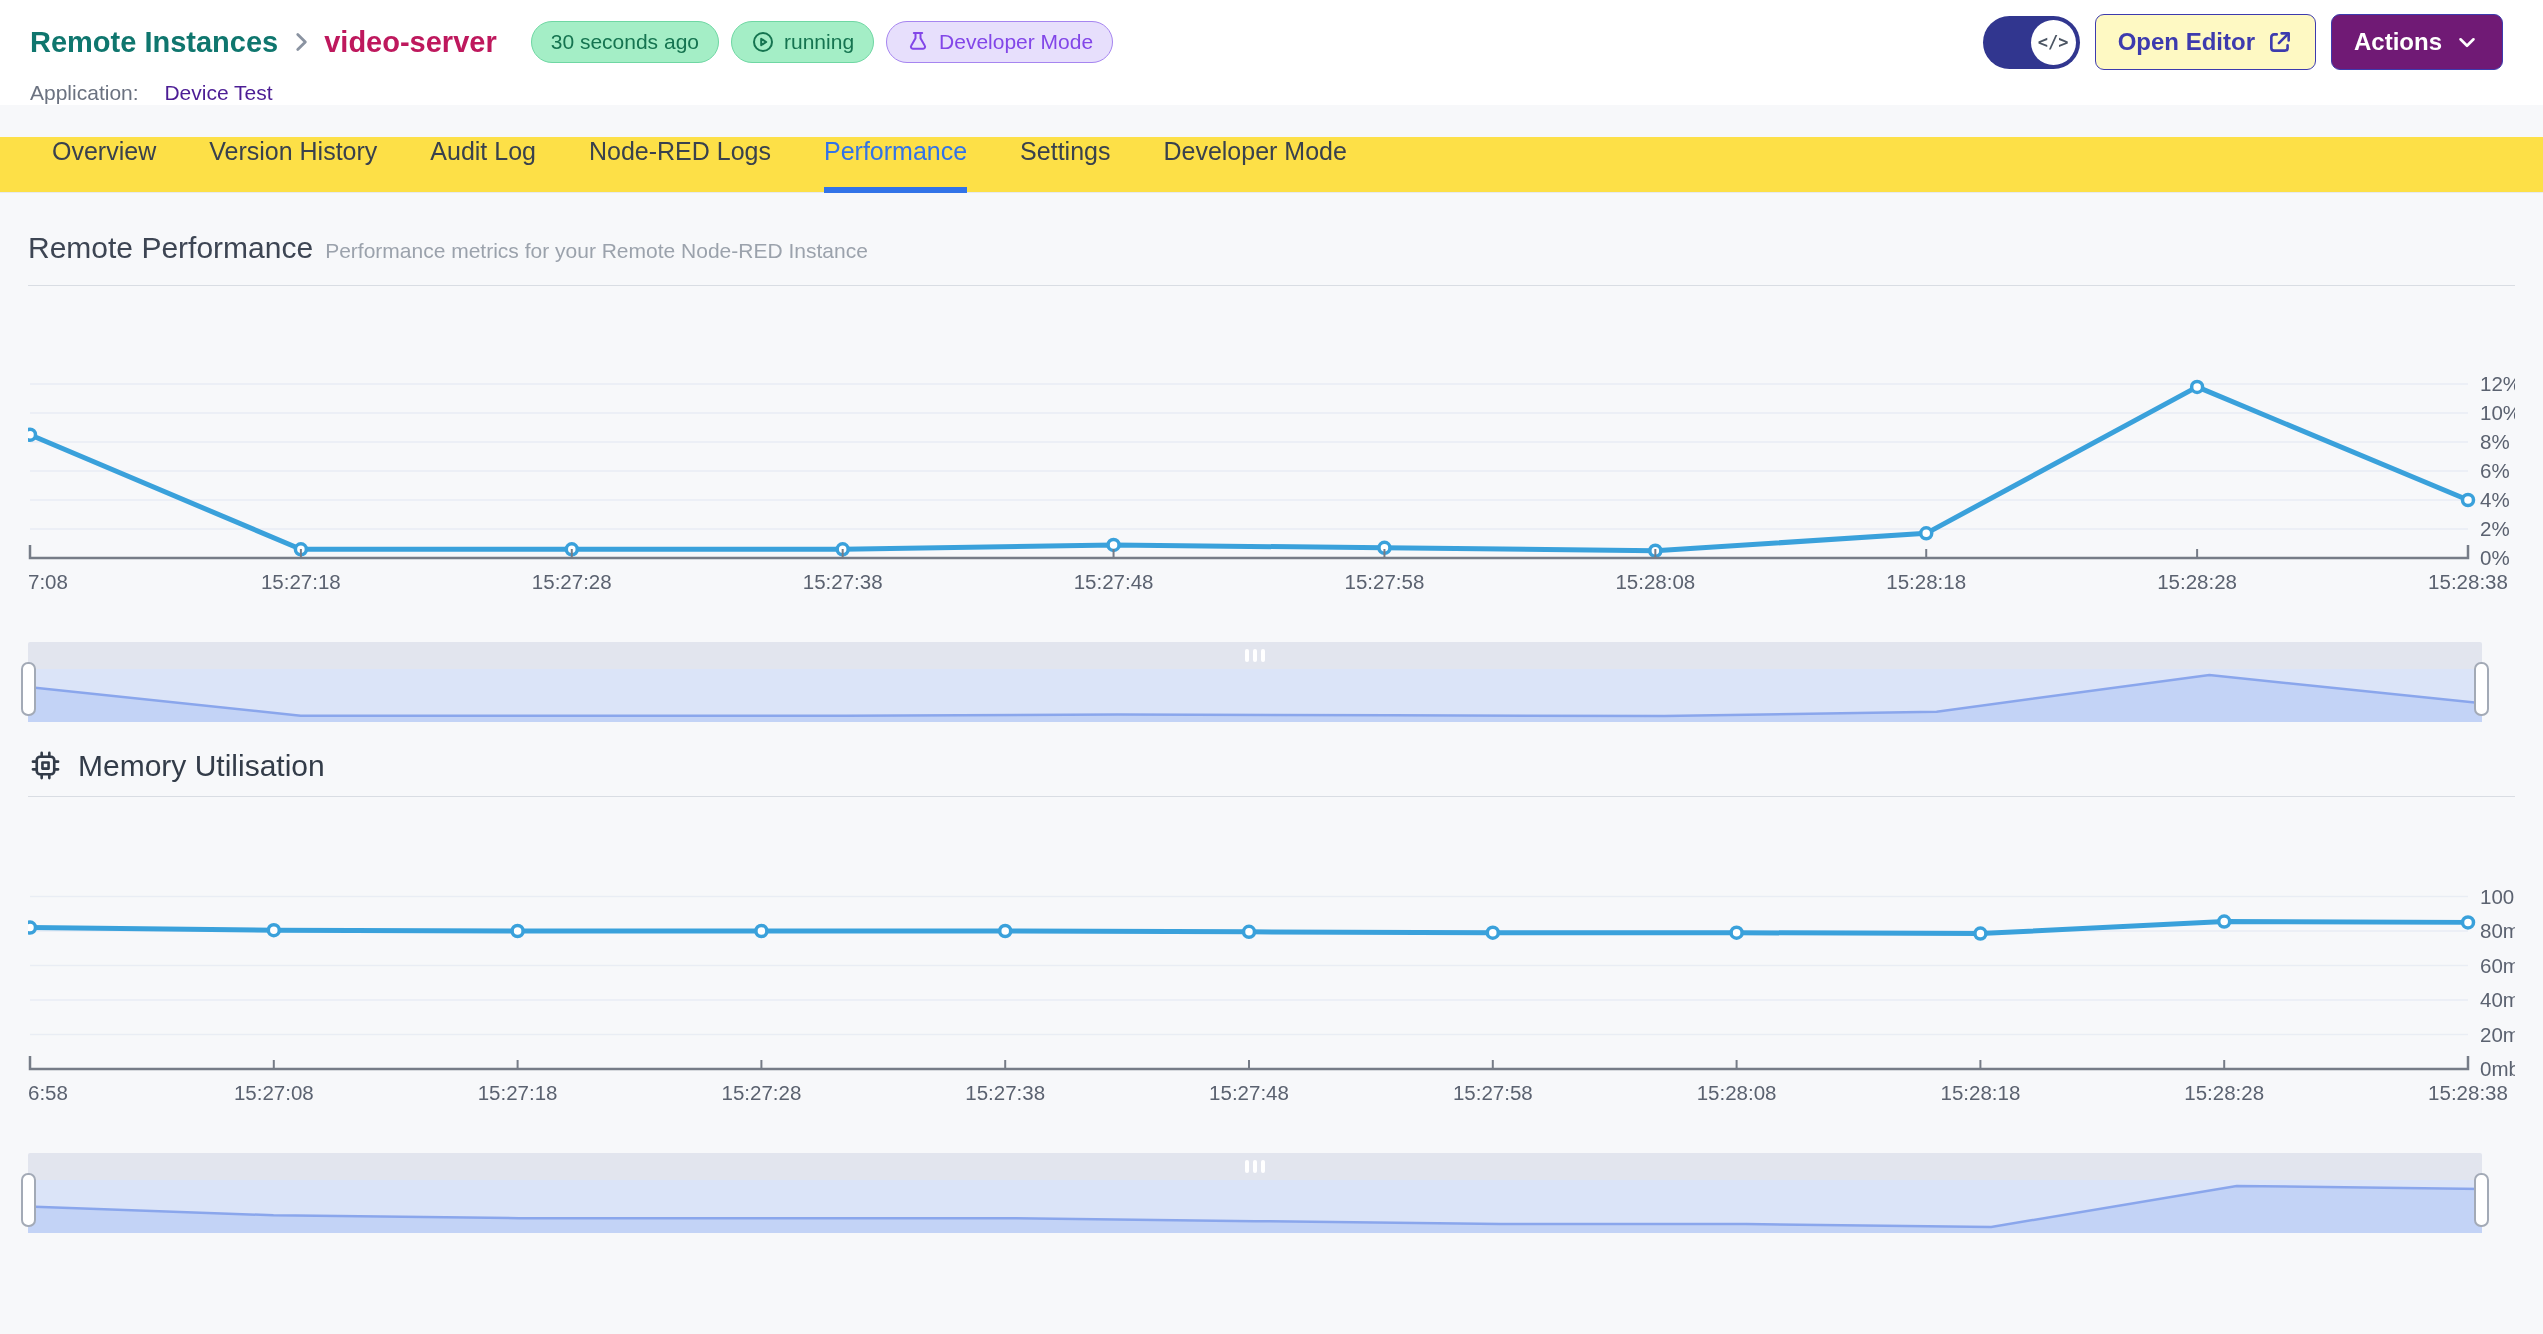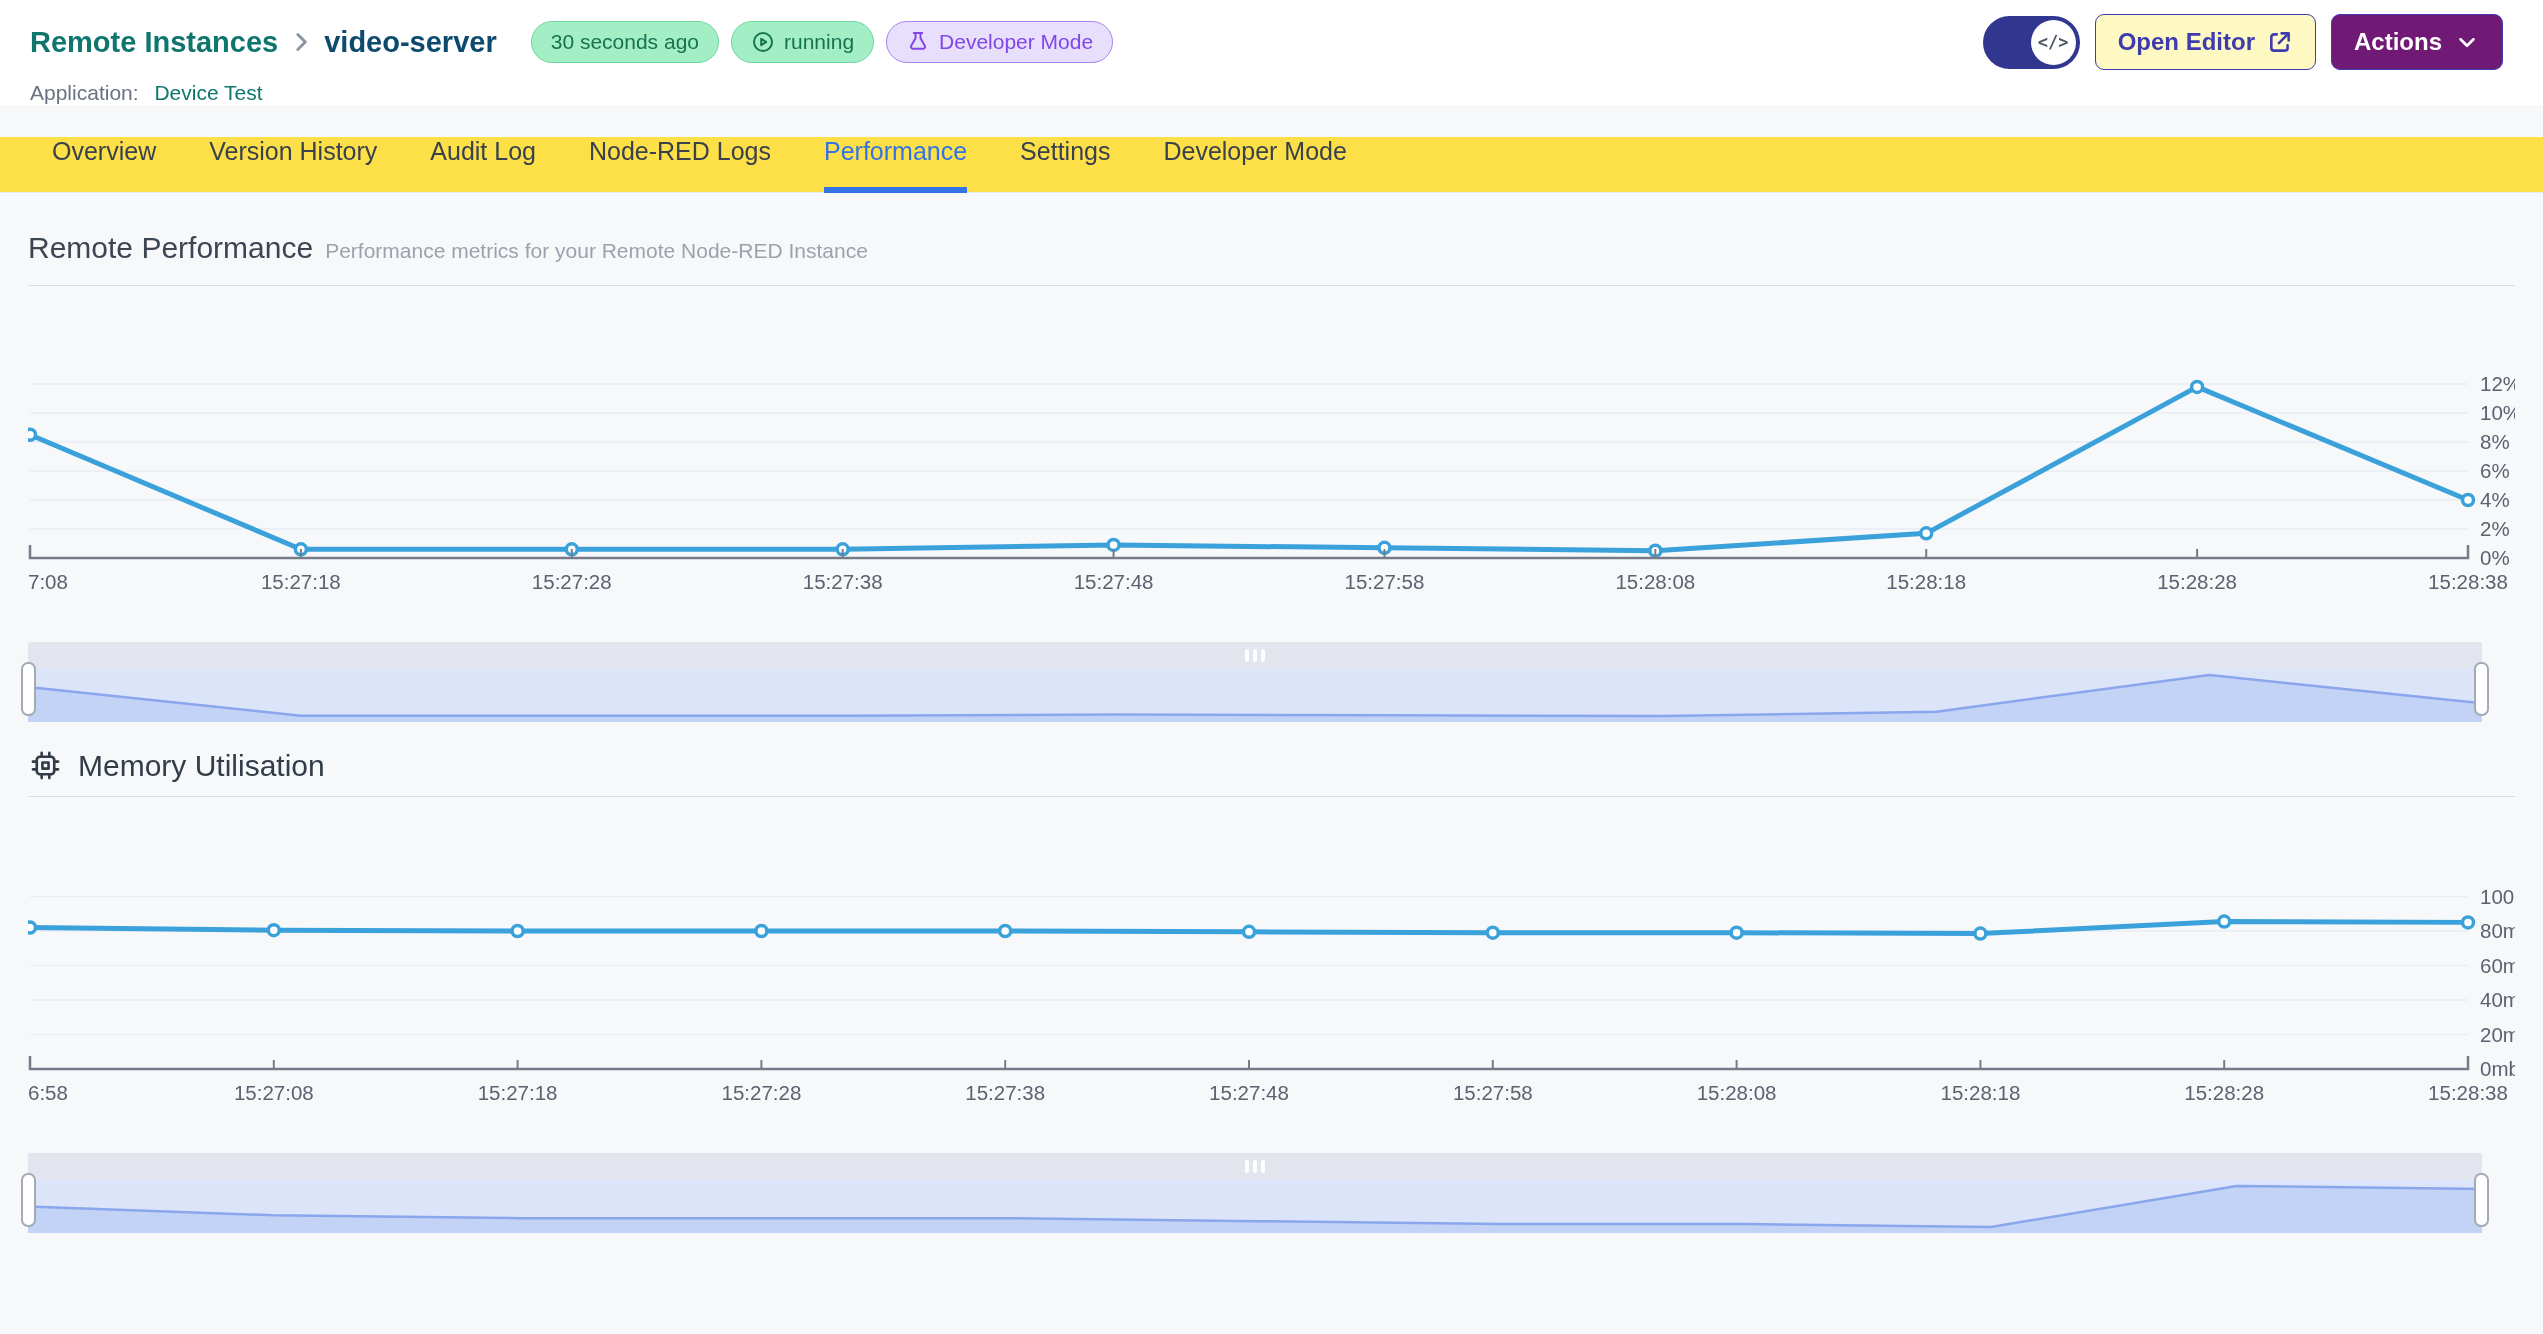--- a/index.html
+++ b/index.html
@@ -4,42 +4,42 @@
 <style>
   * { margin:0; padding:0; box-sizing:border-box; }
   html,body { width:2543px; height:1334px; overflow:hidden;
     font-family:"Liberation Sans", sans-serif; background:#f7f8fa; }
   .header { background:#ffffff; padding:14px 40px 0 30px; }
   .header-top { display:flex; align-items:center; }
   .breadcrumb { display:flex; align-items:center; gap:10px; font-size:29px; font-weight:700; }
   .breadcrumb a { color:#0f766e; text-decoration:none; cursor:pointer; }
   .crumb-sep { width:26px; height:26px; stroke:#8a93a1; stroke-width:2.6; fill:none;
     stroke-linecap:round; stroke-linejoin:round; }
-  .breadcrumb .current { color:#0c4a6e; }
+  .breadcrumb .current { color:#be185d; }
   .badges { display:flex; align-items:center; gap:12px; margin-left:34px; }
   .badge { display:inline-flex; align-items:center; gap:9px; height:42px; padding:0 19px;
     border-radius:21px; font-size:21px; white-space:nowrap; }
   .badge.green { background:#a4eec6; border:1.5px solid #6fd7a3; color:#157450; }
   .badge.purple { background:#e7dffc; border:1.5px solid #a685f0; color:#8246e8; }
   .badge svg { width:24px; height:24px; stroke-width:2; fill:none; stroke:currentColor;
     stroke-linecap:round; stroke-linejoin:round; }
   .controls { margin-left:auto; display:flex; align-items:center; gap:15px; }
   .dev-toggle { width:97px; height:53px; border-radius:27px; background:#31368f;
     position:relative; cursor:pointer; }
   .dev-toggle .knob { position:absolute; right:4px; top:4px; width:45px; height:45px;
     border-radius:50%; background:#ffffff; display:flex; align-items:center; justify-content:center;
     font-family:"DejaVu Sans Mono", monospace; font-size:17px; font-weight:700; color:#4b5563; }
   .btn { height:56px; border-radius:9px; display:inline-flex; align-items:center; gap:12px;
     padding:0 22px; font-size:24px; font-weight:700; cursor:pointer; }
   .btn svg { width:26px; height:26px; fill:none; stroke:currentColor; stroke-width:2.4;
     stroke-linecap:round; stroke-linejoin:round; }
   .btn.outline { background:#fef9c3; border:1.8px solid #3d3bae; color:#3d3bae; }
   .btn.solid { background:#701a75; border:1.8px solid #3d3bae; color:#ffffff; }
   .app-line { margin-top:11px; font-size:21px; color:#6b7280; }
-  .app-line a { color:#0f766e; text-decoration:none; cursor:pointer; margin-left:10px; }
+  .app-line a { color:#4c1d95; text-decoration:none; cursor:pointer; margin-left:20px; }
   .tabs { background:#fde047; margin-top:32px; padding-left:52px; display:flex; gap:53px;
     border-bottom:1px solid #e7eaef; }
   .tab { font-size:25px; color:#39414d; padding-bottom:21px; cursor:pointer; white-space:nowrap; }
   .tab.active { color:#3273e8; border-bottom:6px solid #3273e8; margin-bottom:-1px; }
   .content { background:#f7f8fa; padding:38px 28px 0 28px; }
   .title-row { display:flex; align-items:baseline; gap:12px; padding-bottom:20px;
     border-bottom:1px solid #d9dde3; }
   .title-row h1 { font-size:30px; font-weight:500; color:#3d4553; }
   .title-row .subtitle { font-size:21px; color:#9ba2ac; font-weight:400; }
   .section-header { margin-top:17px; display:flex; align-items:center; gap:15px;

